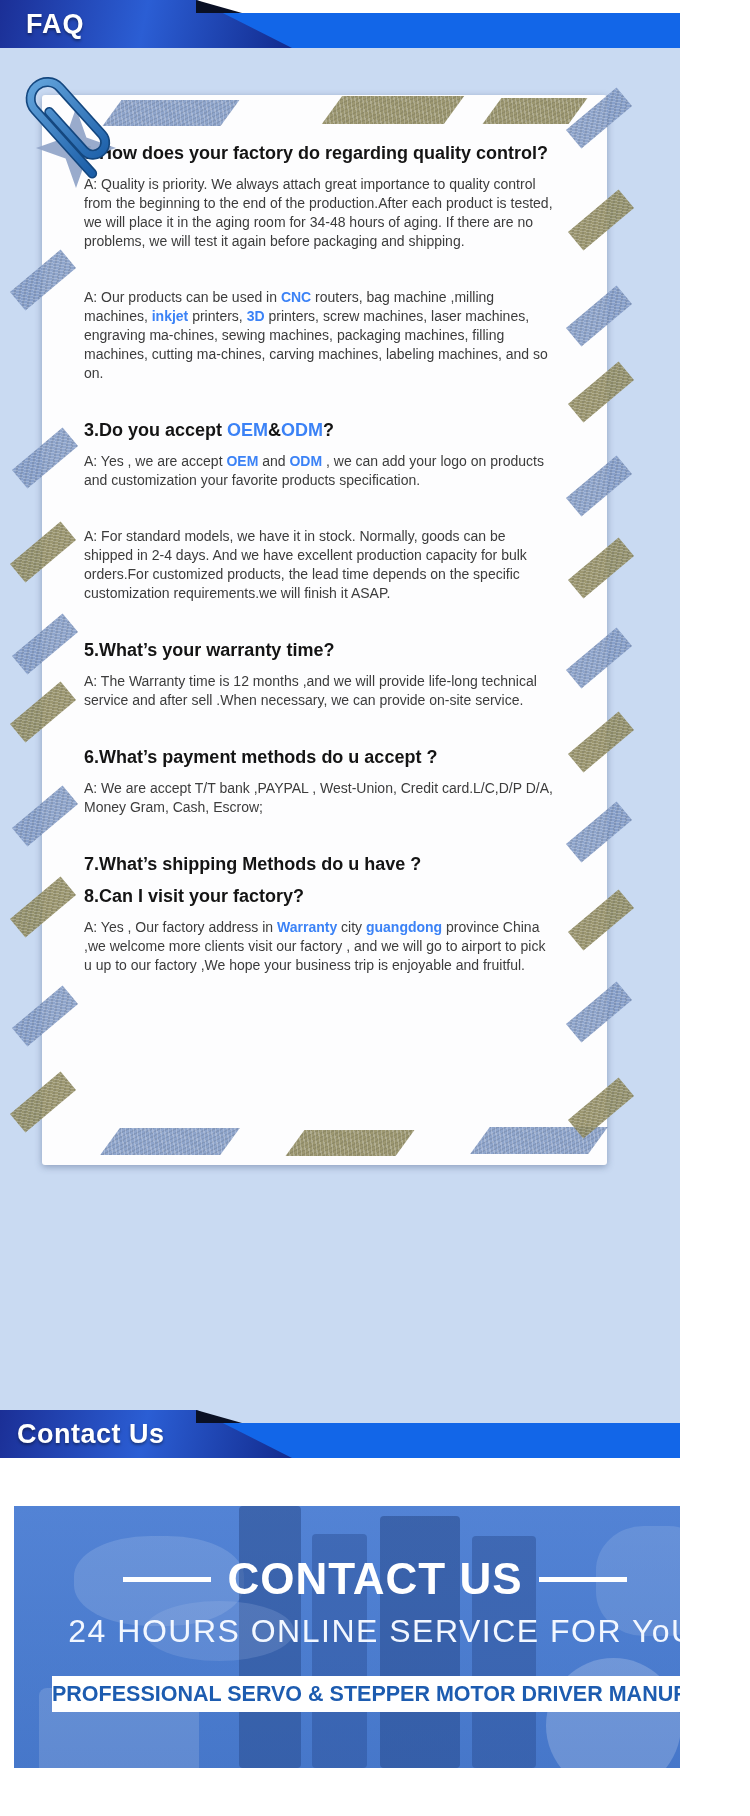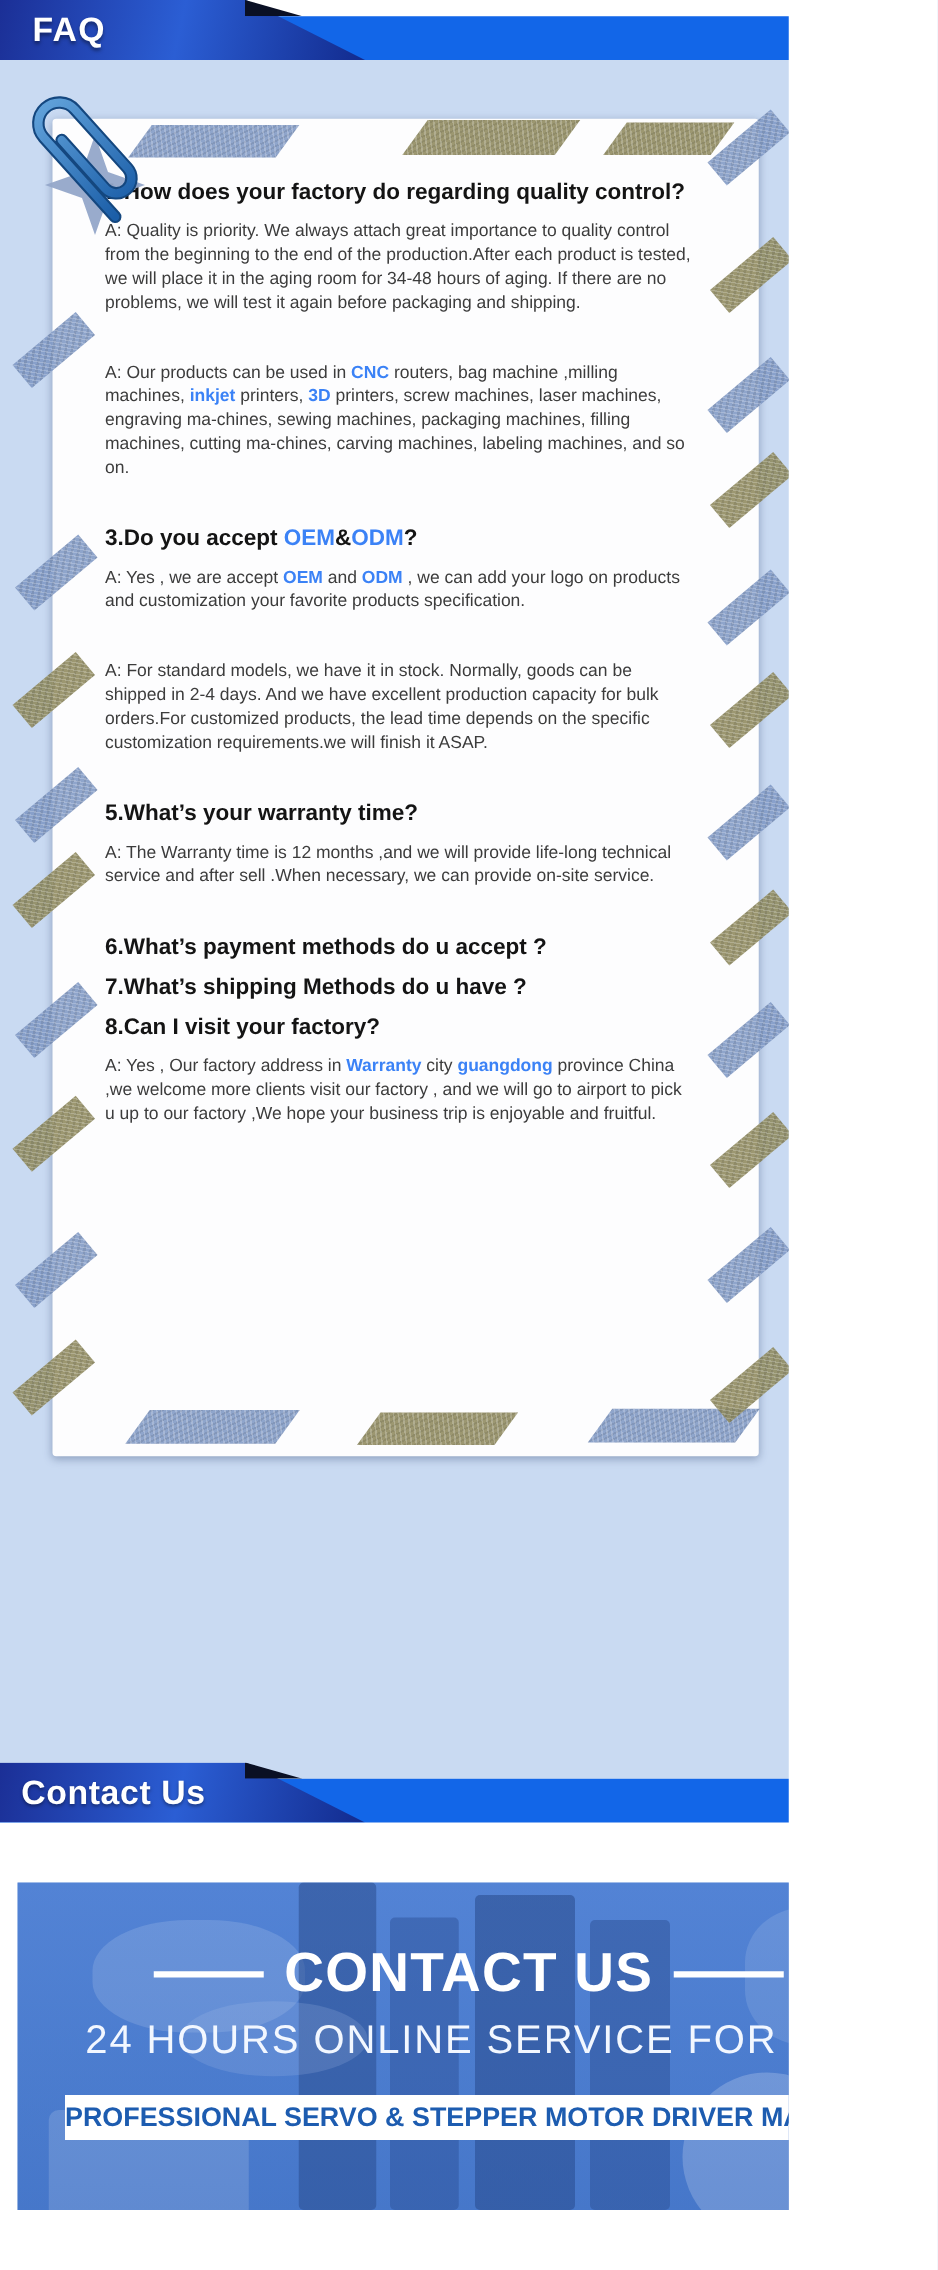--- a/index.html
+++ b/index.html
@@ -1,16 +1,16 @@
 <!DOCTYPE html>
 <html><head>
 <meta charset="utf-8">
 <style>
   html,body{margin:0;padding:0;background:#ffffff;}
-  .page{position:relative;width:631px;height:1816px;overflow:hidden;background:#ffffff;
+  .page{position:relative;width:680px;height:1816px;overflow:hidden;background:#ffffff;
         font-family:"Liberation Sans",sans-serif;}
   .bg-light{position:absolute;left:0;top:48px;width:750px;height:1375px;background:#c9daf2;}
 
   
   .ribbon{position:absolute;left:0;width:750px;height:48px;z-index:5;}
   .ribbon .band{position:absolute;left:0;right:0;top:13px;bottom:0;background:#1266e8;}
   .ribbon .leftwrap{position:absolute;left:0;top:0;width:300px;height:48px;
       background:linear-gradient(102deg,#1b2f96 0%,#2b5ed4 48%,#11288a 100%);
       clip-path:polygon(0 0,197px 0,292px 100%,0 100%);}
   .ribbon .fold{position:absolute;left:196px;top:0;width:46px;height:13px;background:#0a1024;
@@ -79,20 +79,21 @@
         </div>
         <div>
           <div class="faq-a"><span>A: For standard models, we have it in stock. Normally, goods can be shipped in 2-4 days. And we have excellent production capacity for bulk orders.For customized products, the lead time depends on the specific customization requirements.we will finish it ASAP.</span></div>
         </div>
         <div>
           <div class="faq-q"><span>5.What’s your warranty time?</span></div>
           <div class="faq-a"><span>A: The Warranty time is 12 months ,and we will provide life-long technical service and after sell .When necessary, we can provide on-site service.</span></div>
         </div>
         <div>
           <div class="faq-q"><span>6.What’s payment methods do u accept ?</span></div>
+          <div class="faq-a"><span>A: We are accept T/T bank ,PAYPAL , West-Union, Credit card.L/C,D/P D/A, Money Gram, Cash, Escrow;</span></div>
         </div>
         <div>
           <div class="faq-q"><span>7.What’s shipping Methods do u have ?</span></div>
         </div>
         <div>
           <div class="faq-q"><span>8.Can I visit your factory?</span></div>
           <div class="faq-a"><span>A: Yes , Our factory address in </span><span class="red">Warranty</span><span> city </span><span class="red">guangdong</span><span> province China ,we welcome more clients visit our factory , and we will go to airport to pick u up to our factory ,We hope your business trip is enjoyable and fruitful.</span></div>
         </div>
       </div>
   </div>

